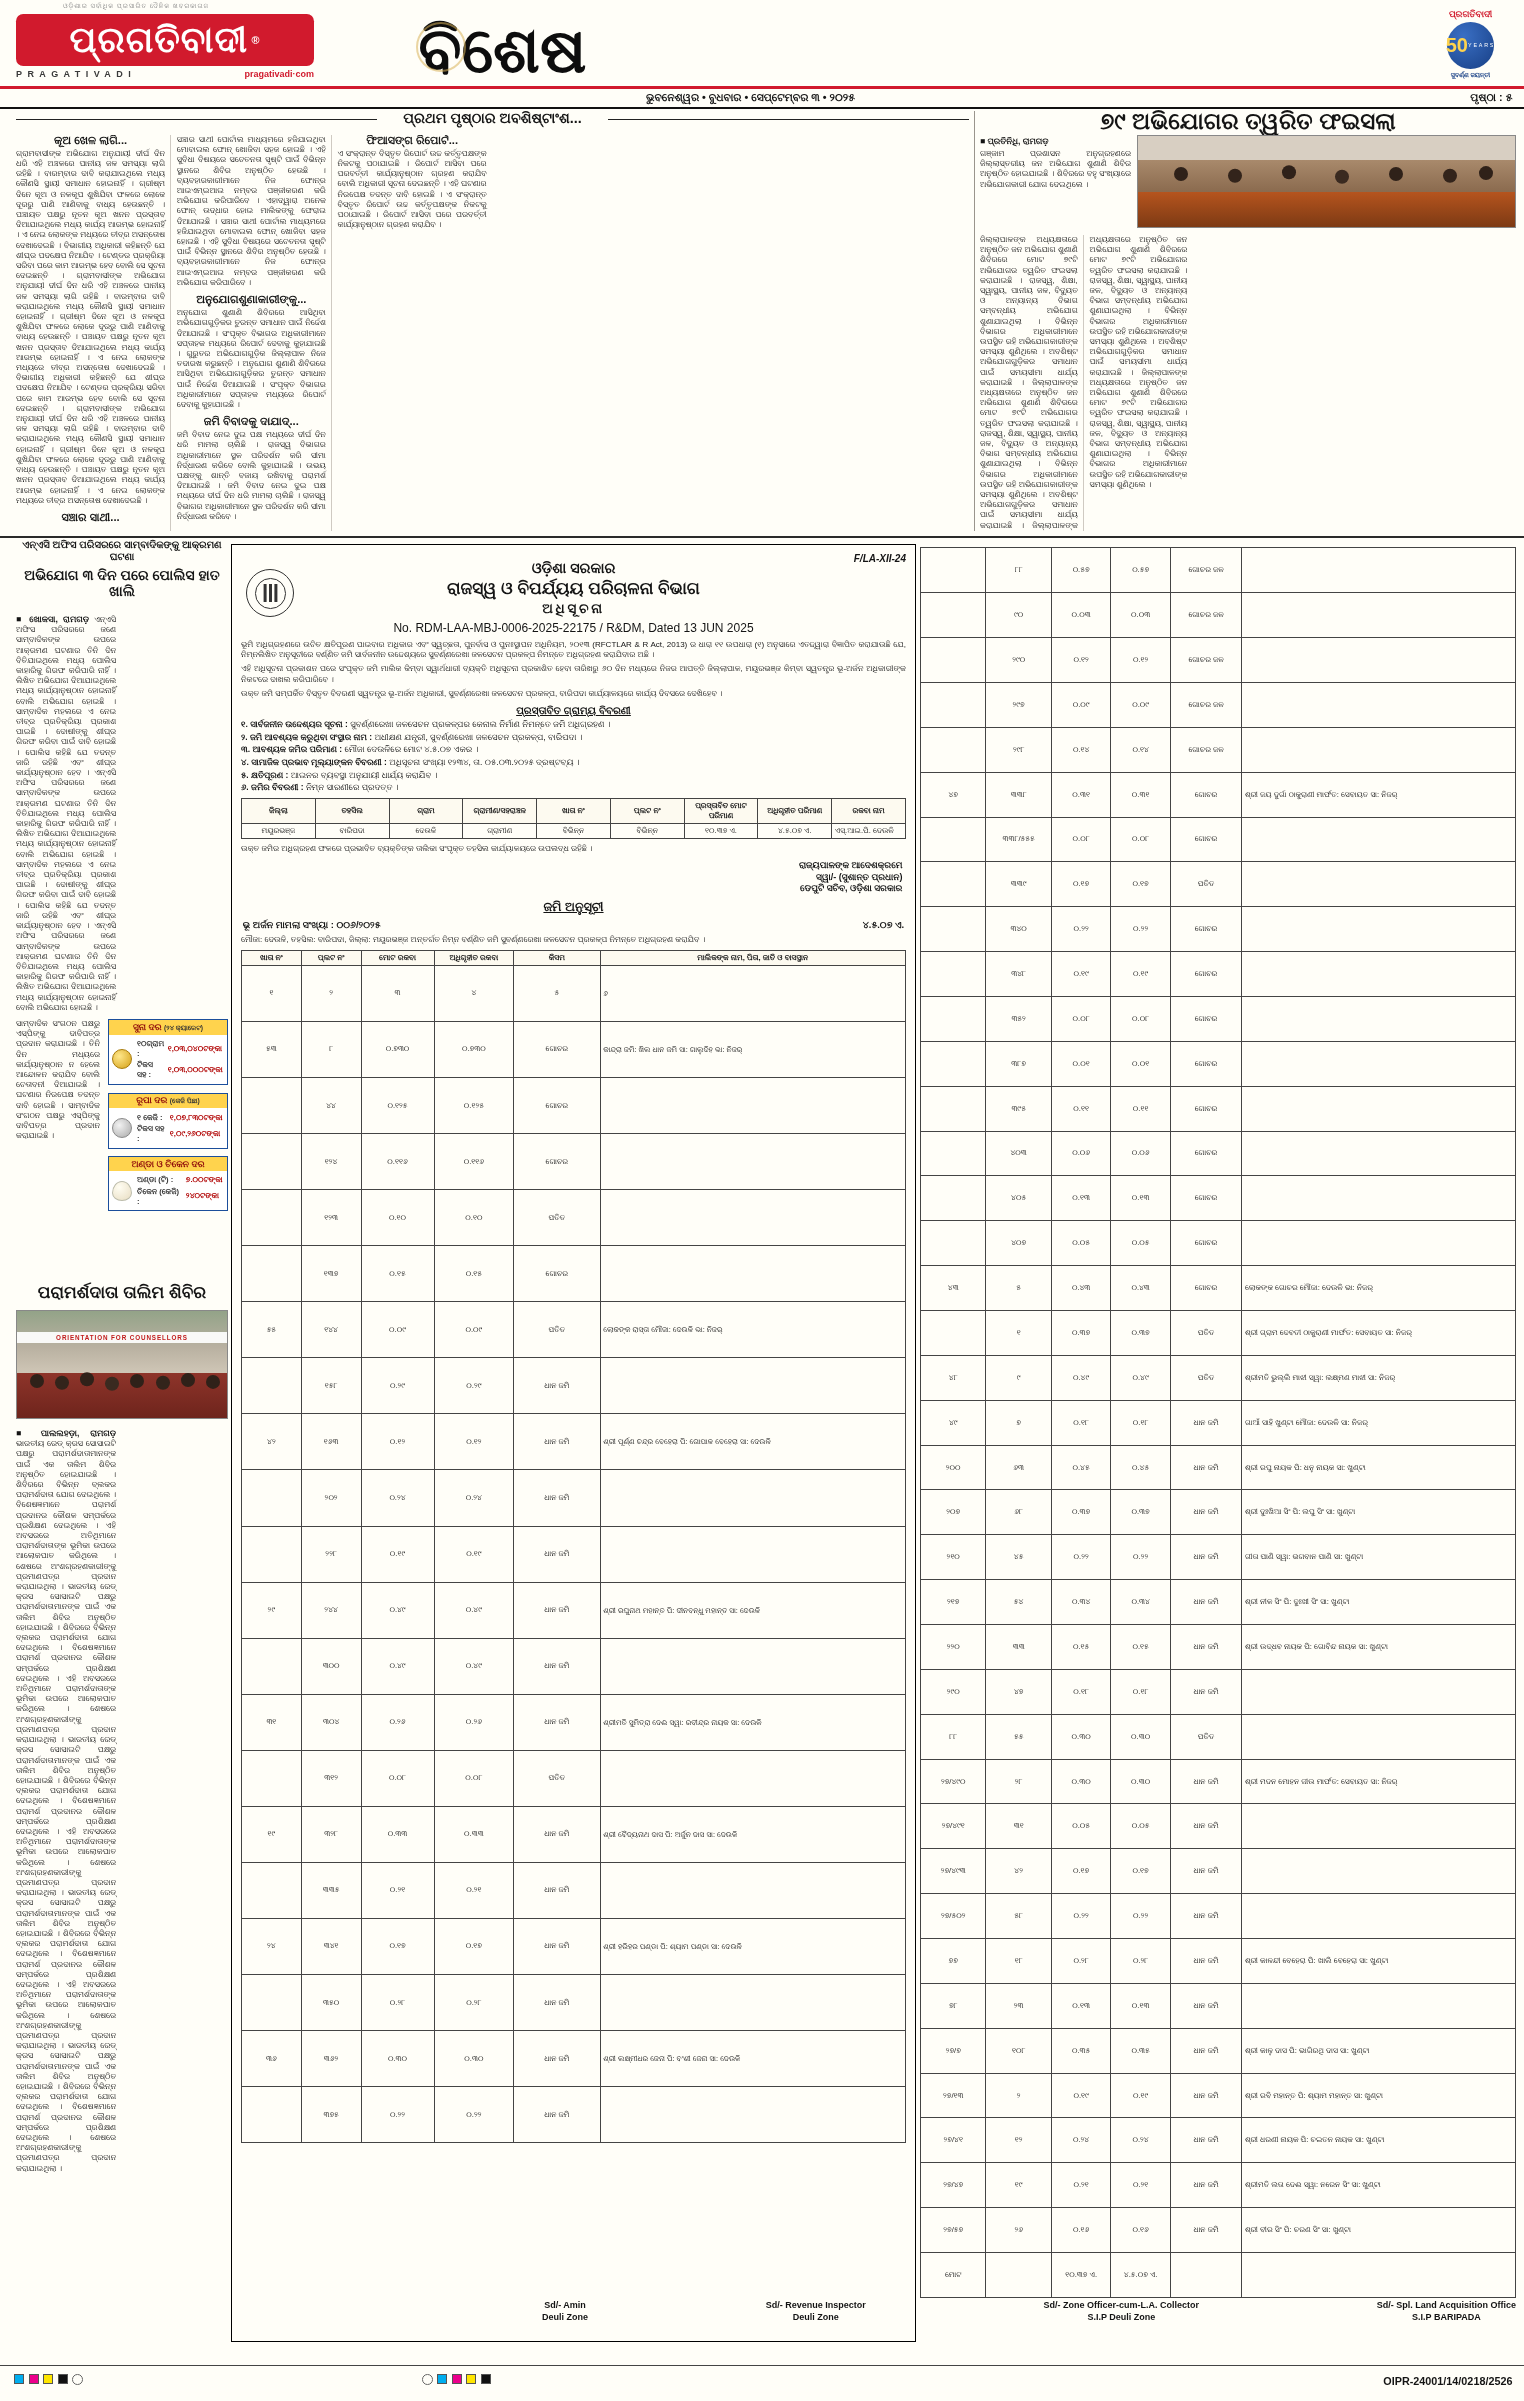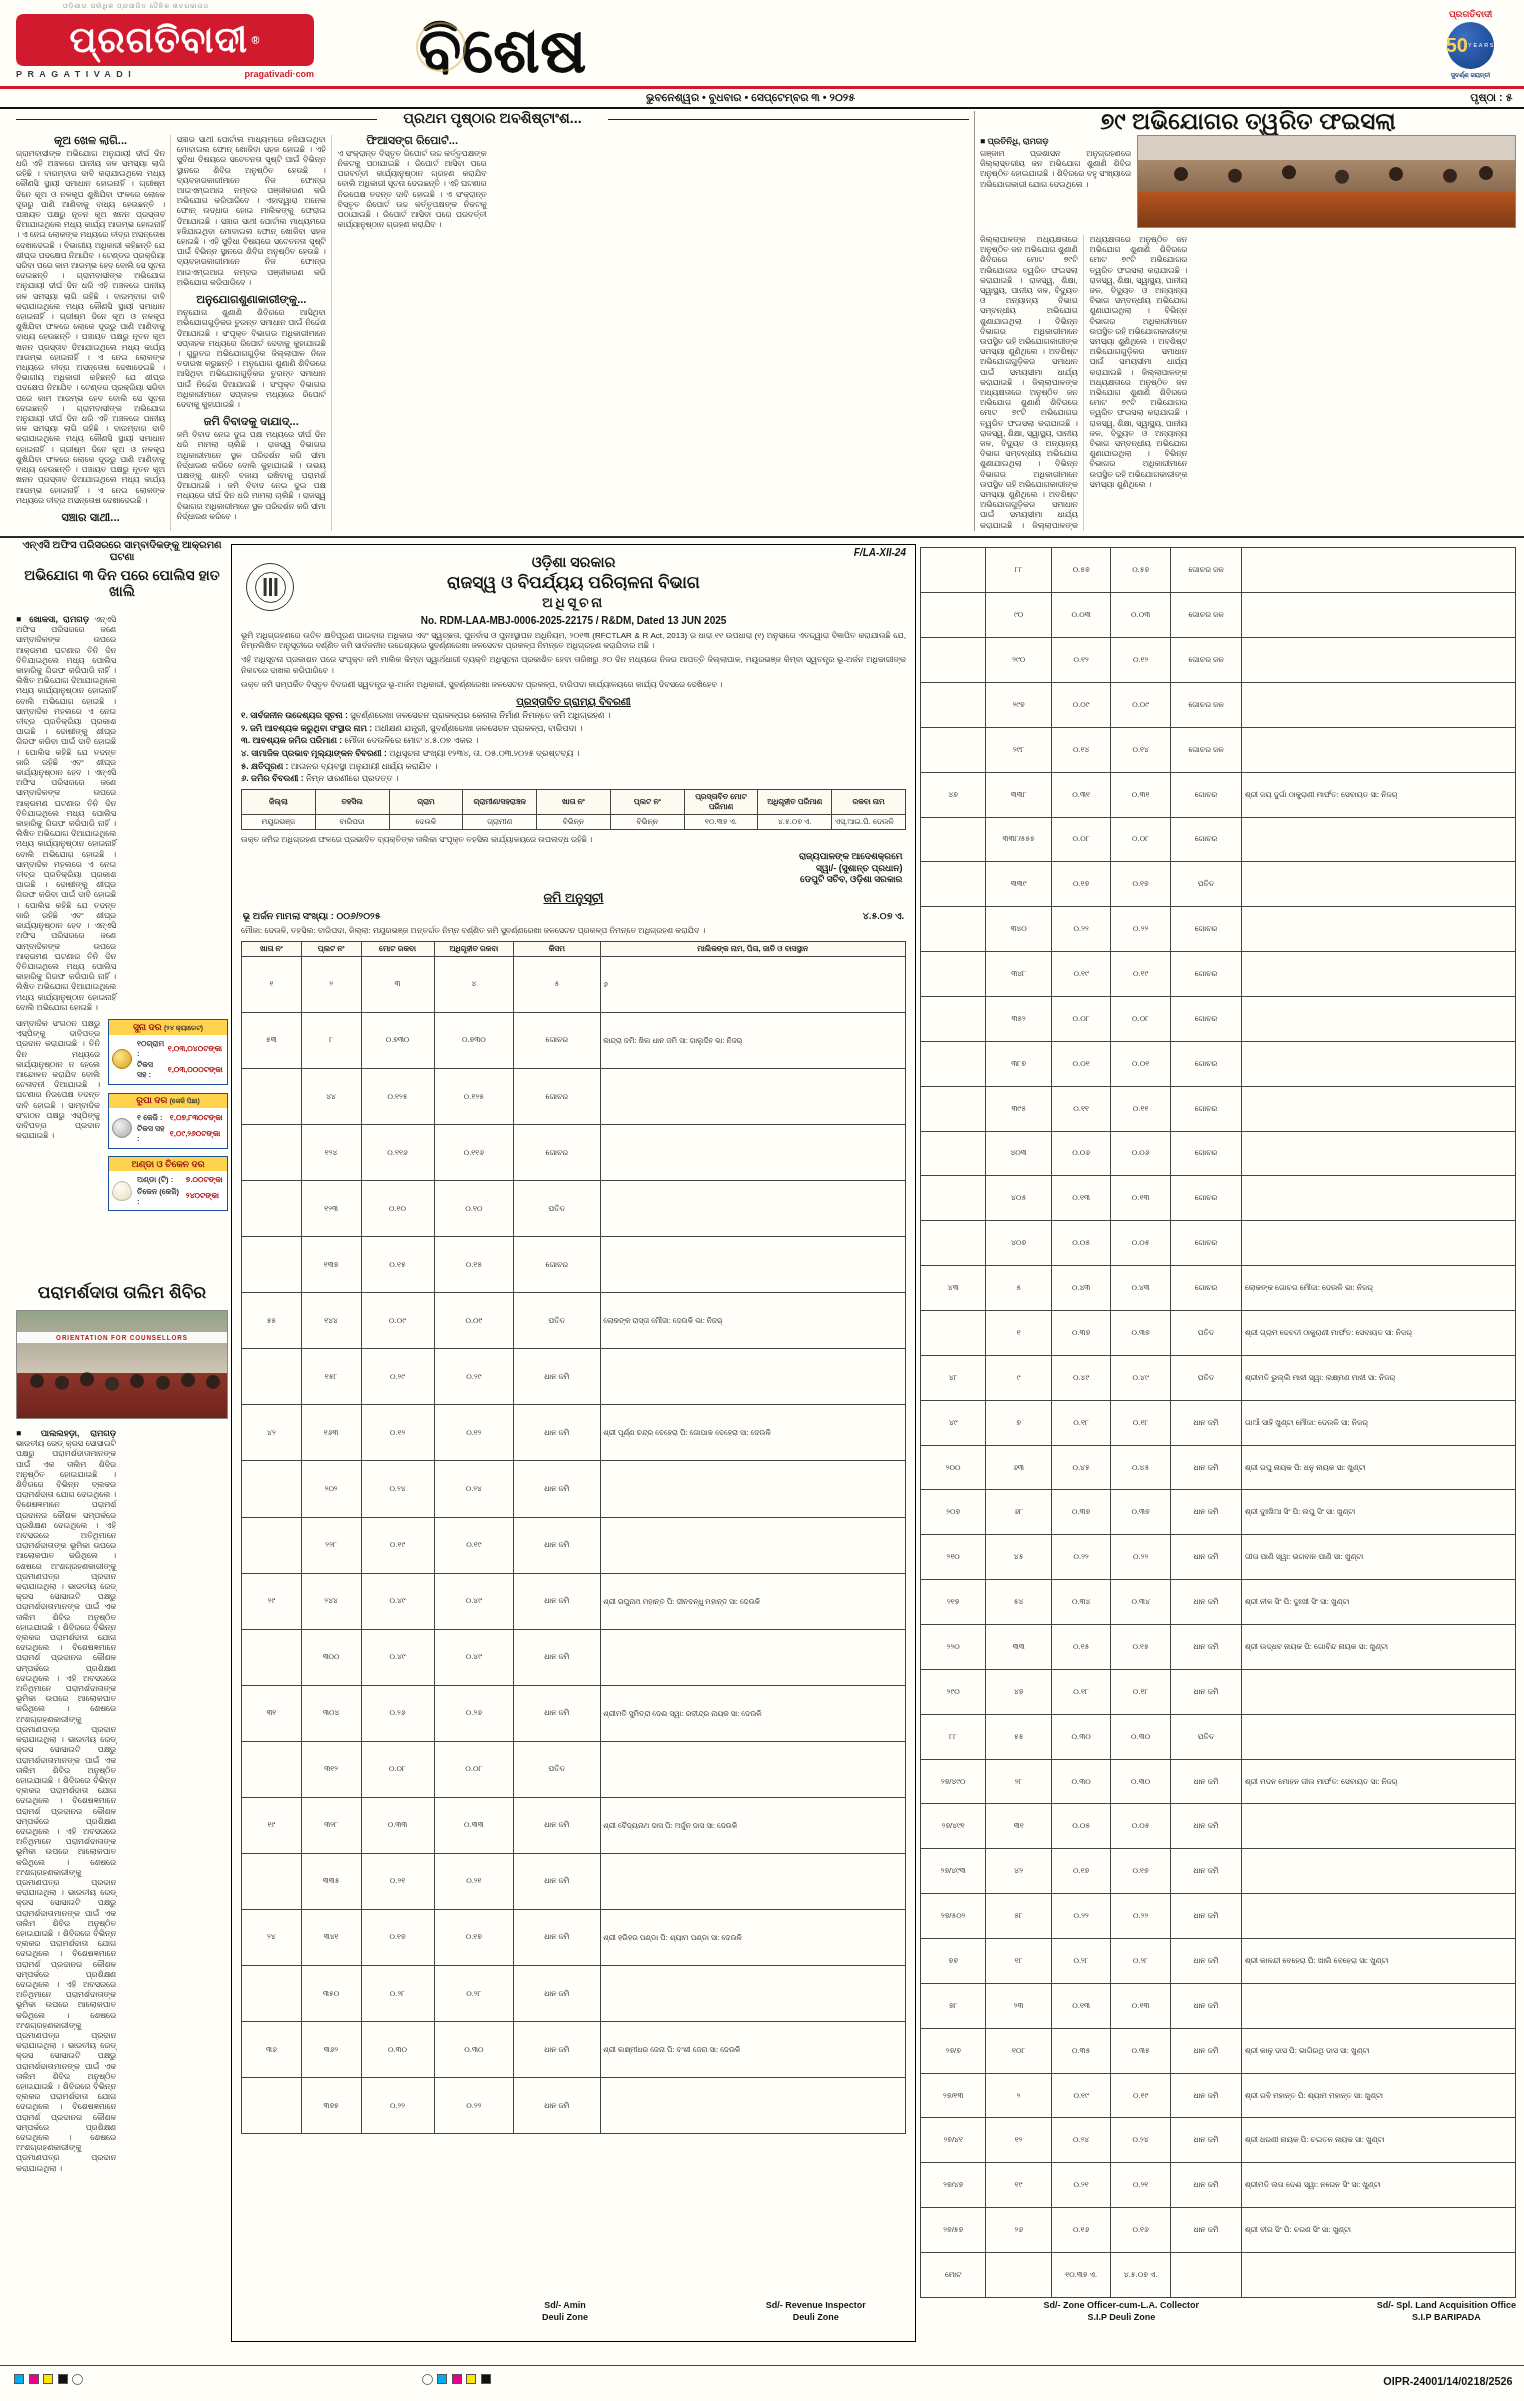--- a/index.html
+++ b/index.html
@@ -74,31 +74,31 @@
   .rate-rows td:first-child{color:#333;font-weight:bold}
 
   
   .couns-headline{position:absolute;left:16px;top:1283px;width:212px;text-align:center;font-size:17px;font-weight:800}
   .photo-group{left:16px;top:1310px;width:212px;height:109px;
     background:linear-gradient(180deg,#93a388 0%,#b9b1a1 34%,#cfc6b6 58%,#8e342a 58%,#6e241c 100%)}
   .photo-group .heads{left:12.6px;top:63px;box-shadow:25px 1.8px 0 #33241b,50px -1.8px 0 #2f2119,75px 2.7px 0 #3a2a20,100px 0 0 #2f2119,126px 1.8px 0 #33241b,151px -0.9px 0 #2f2119,176px 0.9px 0 #2f2119}
   .couns-body{position:absolute;left:16px;top:1428px;width:212px;height:910px;column-count:2}
 
   
-  .notice{position:absolute;left:231px;top:544px;width:685px;height:1798px;border:1.3px solid #000;padding:2px 9px;background:#fffef8}
+  .notice{position:absolute;left:231px;top:544px;width:685px;height:1798px;border:1.3px solid #000;padding:8px 9px;background:#fffef8}
   .file-no{text-align:right;font-size:10px;font-weight:bold;font-style:italic}
   .notice-head{position:relative;text-align:center;margin-top:-3.6px}
   .emblem{position:absolute;left:5.4px;top:9px;width:48px;height:48px;border:1.8px solid #333;border-radius:50%;
           display:flex;align-items:center;justify-content:center}
   .emblem-inner{width:30.5px;height:30.5px;border:1.3px solid #333;border-radius:50%;display:flex;align-items:center;justify-content:center}
   .emblem-core{width:3.6px;height:18px;background:#333;box-shadow:-5.4px 0 0 #333,5.4px 0 0 #333}
   .n-govt{font-size:14.4px;font-weight:bold}
   .n-dept{font-size:17px;font-weight:bold;margin-top:1.8px}
   .n-title{font-size:13.5px;font-weight:bold;letter-spacing:2.7px;margin-top:1.8px}
-  .n-ref{font-size:10px;font-weight:bold;margin:3.6px 0 5.4px}
+  .n-ref{font-size:12px;font-weight:normal;margin:3.6px 0 5.4px}
   .n-para{font-size:8px;line-height:10.4px;text-align:justify;margin:3.6px 0}
   .n-sec{font-size:10.3px;font-weight:bold;text-align:center;margin:5.4px 0 2.7px;text-decoration:underline}
   .n-item{font-size:8.5px;line-height:10.8px;margin:1.8px 0}
   .n-item .lab{font-weight:bold}
   table.grid{border-collapse:collapse;width:100%;font-size:7.6px;table-layout:fixed;margin:5.4px 0}
   .grid th,.grid td{border:0.9px solid #444;padding:1.8px 2.7px;text-align:center;vertical-align:middle;word-wrap:break-word}
   .grid th{font-weight:bold;background:#fdfaf0}
   .grid td:last-child{text-align:left}
   .sig-right{text-align:right;font-size:9px;font-weight:bold;line-height:11.7px;margin:5.4px 3.6px}
   .sched-title{font-size:12.6px;font-weight:bold;text-align:center;text-decoration:underline;margin-top:3.6px}

